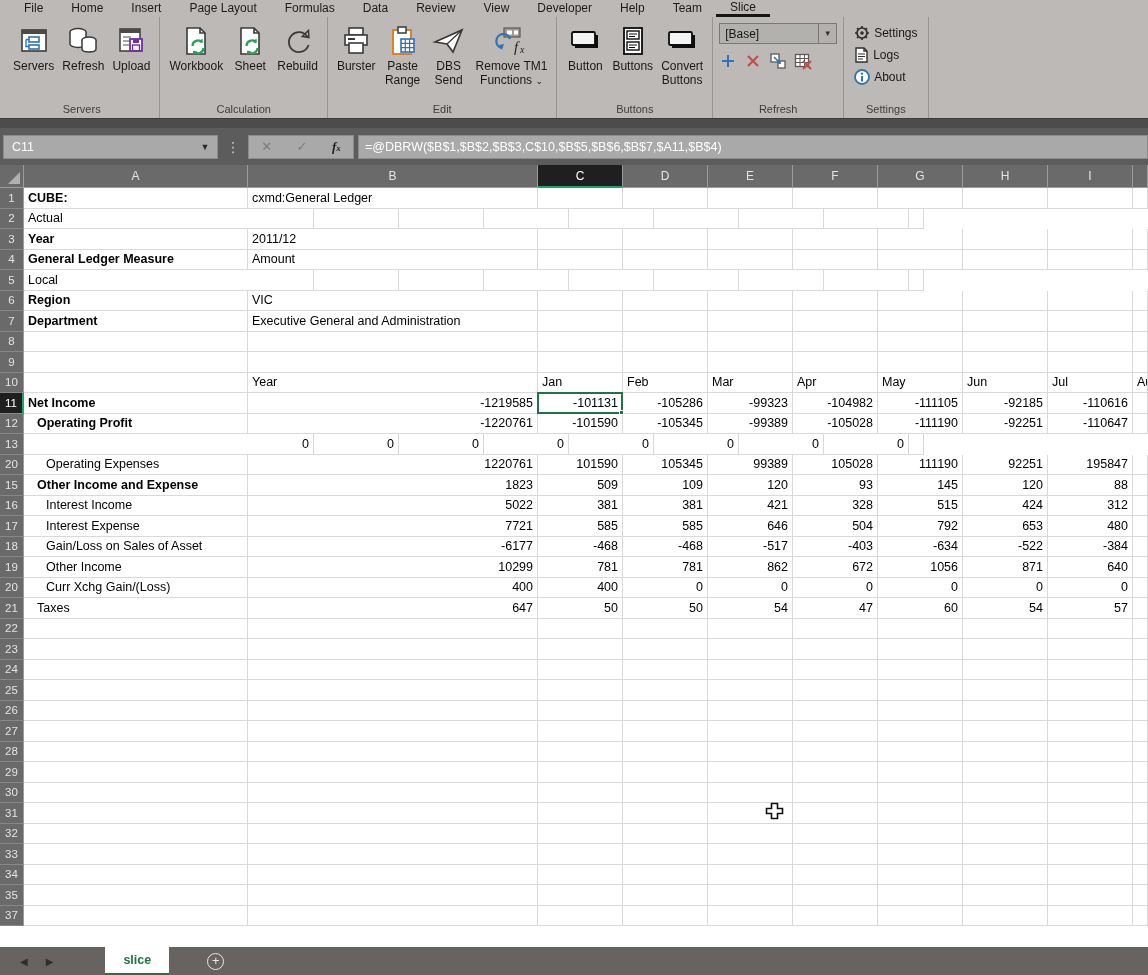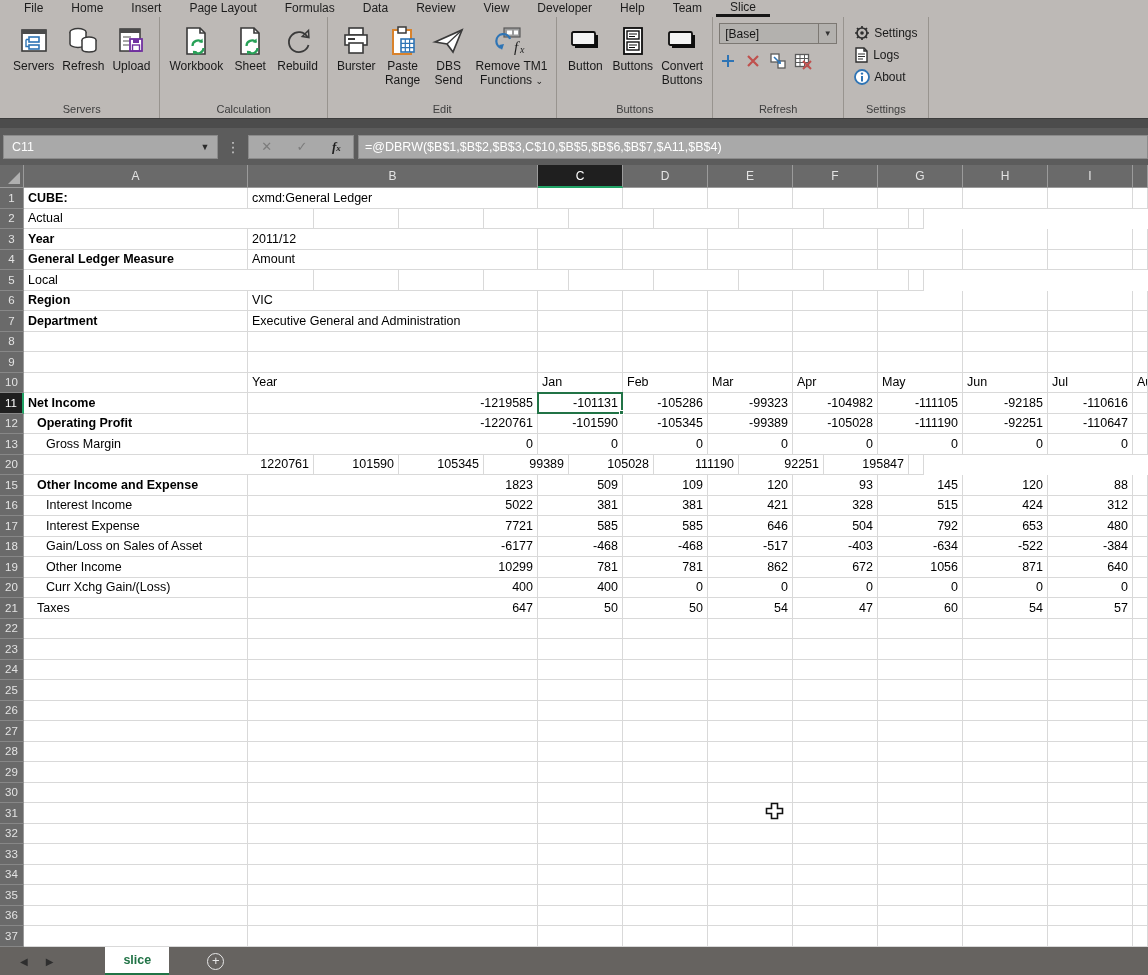--- a/index.html
+++ b/index.html
@@ -550,33 +550,33 @@
         <div class="cell num" style="flex: 0 0 85px; width: 85px;">-105345</div>
         <div class="cell num" style="flex: 0 0 85px; width: 85px;">-99389</div>
         <div class="cell num" style="flex: 0 0 85px; width: 85px;">-105028</div>
         <div class="cell num" style="flex: 0 0 85px; width: 85px;">-111190</div>
         <div class="cell num" style="flex: 0 0 85px; width: 85px;">-92251</div>
         <div class="cell num" style="flex: 0 0 85px; width: 85px;">-110647</div>
         <div class="cell" style="flex: 0 0 15px; width: 15px;"></div>
       </div>
       <div class="grow">
         <div class="rowhdr">13</div>
-        <div class="cell txt" style="flex: 0 0 224px; width: 224px; padding-left: 22px;">Gross Margin</div>
         <div class="cell num" style="flex: 0 0 290px; width: 290px;">0</div>
         <div class="cell num" style="flex: 0 0 85px; width: 85px;">0</div>
         <div class="cell num" style="flex: 0 0 85px; width: 85px;">0</div>
         <div class="cell num" style="flex: 0 0 85px; width: 85px;">0</div>
         <div class="cell num" style="flex: 0 0 85px; width: 85px;">0</div>
         <div class="cell num" style="flex: 0 0 85px; width: 85px;">0</div>
         <div class="cell num" style="flex: 0 0 85px; width: 85px;">0</div>
         <div class="cell num" style="flex: 0 0 85px; width: 85px;">0</div>
         <div class="cell" style="flex: 0 0 15px; width: 15px;"></div>
       </div>
       <div class="grow">
         <div class="rowhdr">20</div>
+        <div class="cell txt" style="flex: 0 0 224px; width: 224px; padding-left: 22px;">Operating Expenses</div>
         <div class="cell num" style="flex: 0 0 290px; width: 290px;">1220761</div>
         <div class="cell num" style="flex: 0 0 85px; width: 85px;">101590</div>
         <div class="cell num" style="flex: 0 0 85px; width: 85px;">105345</div>
         <div class="cell num" style="flex: 0 0 85px; width: 85px;">99389</div>
         <div class="cell num" style="flex: 0 0 85px; width: 85px;">105028</div>
         <div class="cell num" style="flex: 0 0 85px; width: 85px;">111190</div>
         <div class="cell num" style="flex: 0 0 85px; width: 85px;">92251</div>
         <div class="cell num" style="flex: 0 0 85px; width: 85px;">195847</div>
         <div class="cell" style="flex: 0 0 15px; width: 15px;"></div>
       </div>
@@ -835,33 +835,20 @@
         <div class="cell" style="flex: 0 0 85px; width: 85px;"></div>
         <div class="cell" style="flex: 0 0 85px; width: 85px;"></div>
         <div class="cell" style="flex: 0 0 85px; width: 85px;"></div>
         <div class="cell" style="flex: 0 0 85px; width: 85px;"></div>
         <div class="cell" style="flex: 0 0 85px; width: 85px;"></div>
         <div class="cell" style="flex: 0 0 85px; width: 85px;"></div>
         <div class="cell" style="flex: 0 0 15px; width: 15px;"></div>
       </div>
       <div class="grow">
         <div class="rowhdr">35</div>
-        <div class="cell" style="flex: 0 0 224px; width: 224px;"></div>
-        <div class="cell" style="flex: 0 0 290px; width: 290px;"></div>
-        <div class="cell" style="flex: 0 0 85px; width: 85px;"></div>
-        <div class="cell" style="flex: 0 0 85px; width: 85px;"></div>
-        <div class="cell" style="flex: 0 0 85px; width: 85px;"></div>
-        <div class="cell" style="flex: 0 0 85px; width: 85px;"></div>
-        <div class="cell" style="flex: 0 0 85px; width: 85px;"></div>
-        <div class="cell" style="flex: 0 0 85px; width: 85px;"></div>
-        <div class="cell" style="flex: 0 0 85px; width: 85px;"></div>
-        <div class="cell" style="flex: 0 0 15px; width: 15px;"></div>
-      </div>
-      <div class="grow">
-        <div class="rowhdr">36</div>
         <div class="cell" style="flex: 0 0 224px; width: 224px;"></div>
         <div class="cell" style="flex: 0 0 290px; width: 290px;"></div>
         <div class="cell" style="flex: 0 0 85px; width: 85px;"></div>
         <div class="cell" style="flex: 0 0 85px; width: 85px;"></div>
         <div class="cell" style="flex: 0 0 85px; width: 85px;"></div>
         <div class="cell" style="flex: 0 0 85px; width: 85px;"></div>
         <div class="cell" style="flex: 0 0 85px; width: 85px;"></div>
         <div class="cell" style="flex: 0 0 85px; width: 85px;"></div>
         <div class="cell" style="flex: 0 0 85px; width: 85px;"></div>
         <div class="cell" style="flex: 0 0 15px; width: 15px;"></div>

